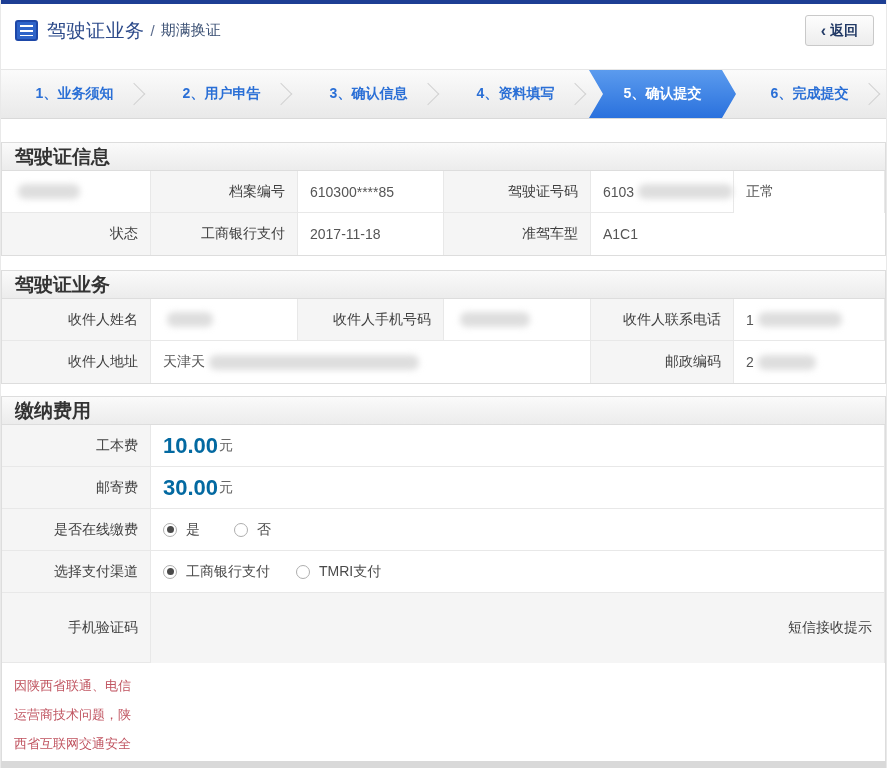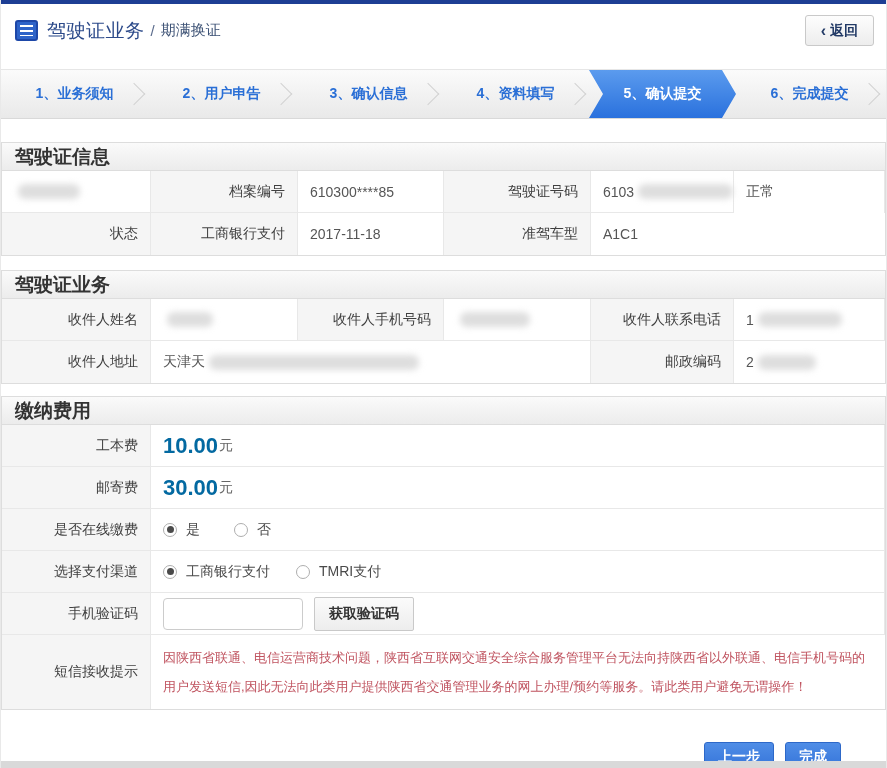--- a/index.html
+++ b/index.html
@@ -211,24 +211,20 @@
             <span>工商银行支付</span>
           </span>
           <span class="radio-opt">
             <span class="radio"></span>
             <span>TMRI支付</span>
           </span>
         </div>
       </div>
 
       <div class="cell lbl">手机验证码</div>
-      <div class="cell val">
-        <input class="captcha-input" type="text" value="" style="">
-        <button class="captcha-btn">获取验证码</button>
-      </div>
 
       <div class="cell lbl notice-lbl" style="border-bottom:none">短信接收提示</div>
       <div class="cell val notice-cell" style="border-bottom:none">
         <div class="notice-text">因陕西省联通、电信运营商技术问题，陕西省互联网交通安全综合服务管理平台无法向持陕西省以外联通、电信手机号码的用户发送短信,因此无法向此类用户提供陕西省交通管理业务的网上办理/预约等服务。请此类用户避免无谓操作！</div>
       </div>
     </div>
   </div>
 
   <div class="footer">
     <button class="btn-blue">上一步</button>

